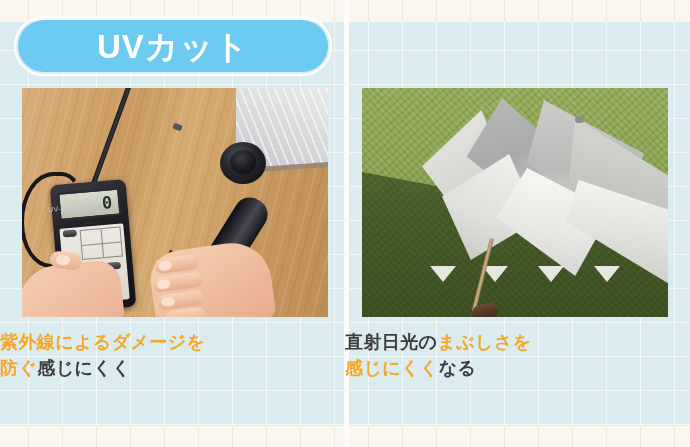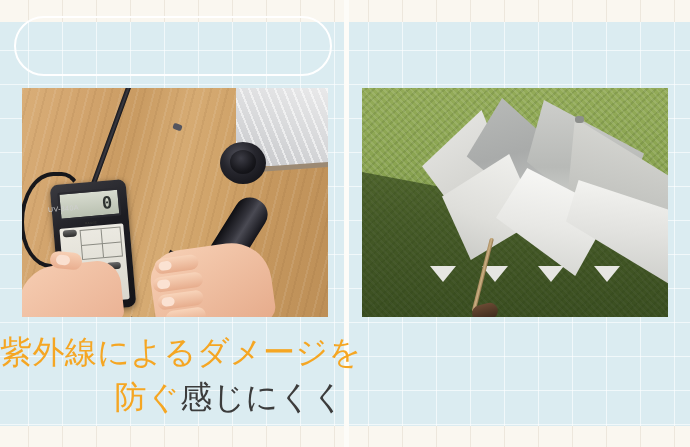--- a/index.html
+++ b/index.html
@@ -293,22 +293,22 @@
     border-radius:8px;transform:rotate(-14deg);
   }
   .umb-tip{
     position:absolute;left:213px;top:28px;width:9px;height:7px;
     background:#8d8f8c;border-radius:3px;
   }
 
   
   .caption{
     position:absolute;left:0;top:330px;width:345px;
-    text-align:right;line-height:1.42;
-    font-size:32px;font-weight:normal;letter-spacing:.4px;
+    text-align:left;line-height:1.42;
+    font-size:18px;font-weight:bold;letter-spacing:.4px;
   }
   .cap-line{display:block;white-space:nowrap;}
   .or{color:#f5a623;}
   .dk{color:#3c3c3c;}
 </style>
 </head>
 <body>
 
 <div id="canvas">
 
@@ -319,20 +319,23 @@
   <div class="band-cream-bot"></div>
   <div class="grid-cream gc-top"></div>
   <div class="grid-cream gc-bot"></div>
 
   <div class="divider"></div>
 
   <div class="col col-left">
 
     <div class="pill-wrap">
       <div class="pill-ring"></div>
+      <div class="pill">
+        <span class="pill-label">UVカット</span>
+      </div>
     </div>
 
     <div class="photo">
       <div class="desk"></div>
       <div class="desk-grain"></div>
       <div class="wall"></div>
       <div class="wall-edge"></div>
 
       <div class="shaft"></div>
       <div class="shaft-joint"></div>
@@ -408,16 +411,22 @@
         <div class="rim-notch" style="left:62px;"></div>
         <div class="rim-notch" style="left:118px;"></div>
         <div class="rim-notch" style="left:174px;"></div>
       </div>
       <div class="umb-tip"></div>
       <div class="umb-pole"></div>
       <div class="umb-handle"></div>
     </div>
 
     <div class="caption">
+      <span class="cap-line">
+        <span class="dk">直射日光の</span><span class="or">まぶしさを</span>
+      </span>
+      <span class="cap-line">
+        <span class="or">感じにくく</span><span class="dk">なる</span>
+      </span>
     </div>
   </div>
 
 </div>
 
 </body></html>

